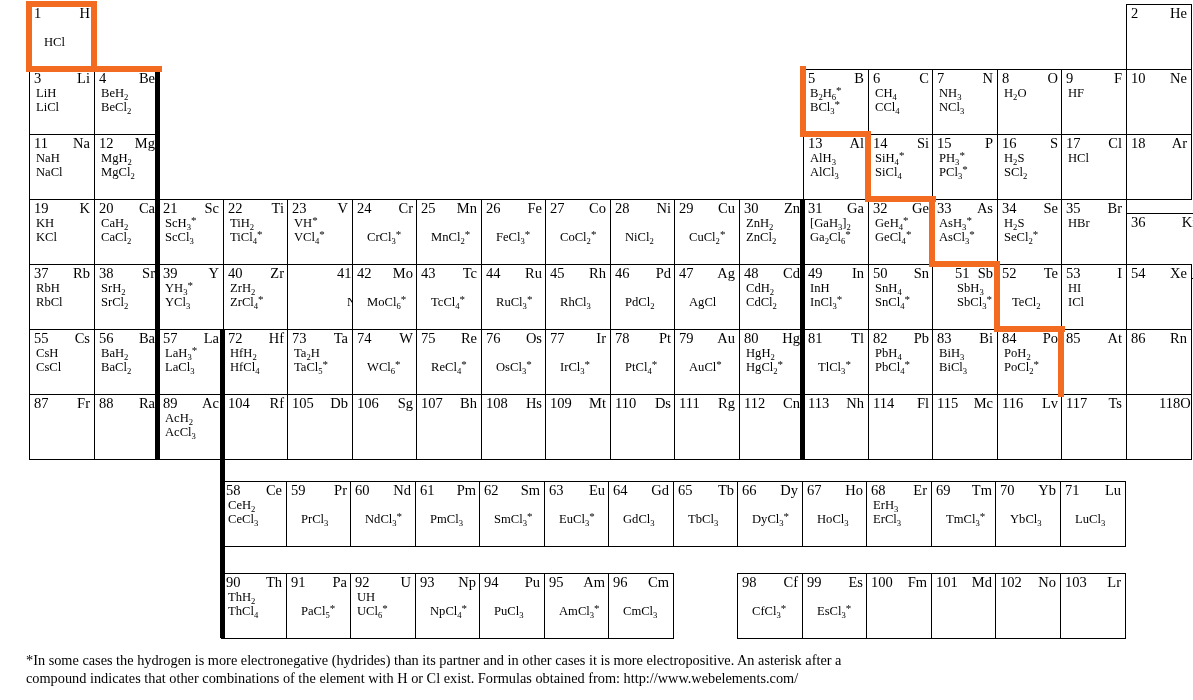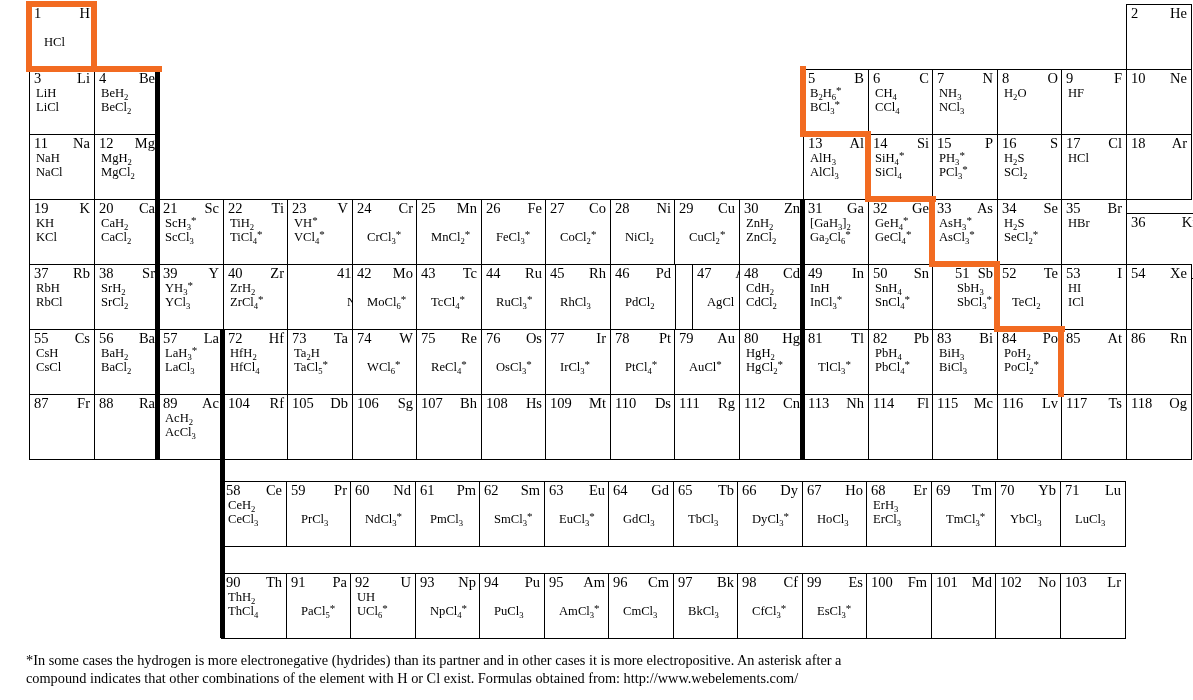--- a/index.html
+++ b/index.html
@@ -514,21 +514,21 @@
     <div class="cell" style="left: 610px; top: 264px; width: 66px; height: 66px;">
       <div class="hdr">
         <span class="num">46</span>
         <span class="sym">Pd</span>
       </div>
       <div class="body indent">
         <span class="f blank">&nbsp;</span>
         <span class="f">PdCl<sub>2</sub></span>
       </div>
     </div>
-    <div class="cell" style="left: 674px; top: 264px; width: 66px; height: 66px; margin-left: 18px;">
+    <div class="cell" style="left: 674px; top: 264px; width: 66px; height: 66px;">
       <div class="hdr">
         <span class="num">47</span>
         <span class="sym">Ag</span>
       </div>
       <div class="body indent">
         <span class="f blank">&nbsp;</span>
         <span class="f">AgCl</span>
       </div>
     </div>
     <div class="cell" style="left: 739px; top: 264px; width: 66px; height: 66px;">
@@ -944,21 +944,21 @@
     <div class="cell" style="left: 1061px; top: 394px; width: 66px; height: 66px;">
       <div class="hdr">
         <span class="num">117</span>
         <span class="sym">Ts</span>
       </div>
       <div class="body">
         <span class="f blank">&nbsp;</span>
         <span class="f blank">&nbsp;</span>
       </div>
     </div>
-    <div class="cell" style="left: 1126px; top: 394px; width: 66px; height: 66px;">
+    <div class="cell" style="left: 1126px; top: 394px; width: 66px; height: 66px; padding-left: 28px;">
       <div class="hdr">
         <span class="num">118</span>
         <span class="sym">Og</span>
       </div>
       <div class="body">
         <span class="f blank">&nbsp;</span>
         <span class="f blank">&nbsp;</span>
       </div>
     </div>
     <div class="cell" style="left: 221px; top: 481px; width: 66px; height: 66px;">
@@ -1162,30 +1162,20 @@
       </div>
     </div>
     <div class="cell" style="left: 608px; top: 573px; width: 66px; height: 66px;">
       <div class="hdr">
         <span class="num">96</span>
         <span class="sym">Cm</span>
       </div>
       <div class="body indent">
         <span class="f blank">&nbsp;</span>
         <span class="f">CmCl<sub>3</sub></span>
-      </div>
-    </div>
-    <div class="cell" style="left: 673px; top: 573px; width: 66px; height: 66px;">
-      <div class="hdr">
-        <span class="num">97</span>
-        <span class="sym">Bk</span>
-      </div>
-      <div class="body indent">
-        <span class="f blank">&nbsp;</span>
-        <span class="f">BkCl<sub>3</sub></span>
       </div>
     </div>
     <div class="cell" style="left: 737px; top: 573px; width: 66px; height: 66px;">
       <div class="hdr">
         <span class="num">98</span>
         <span class="sym">Cf</span>
       </div>
       <div class="body indent">
         <span class="f blank">&nbsp;</span>
         <span class="f">CfCl<sub>3</sub><span class="ast">*</span></span>

